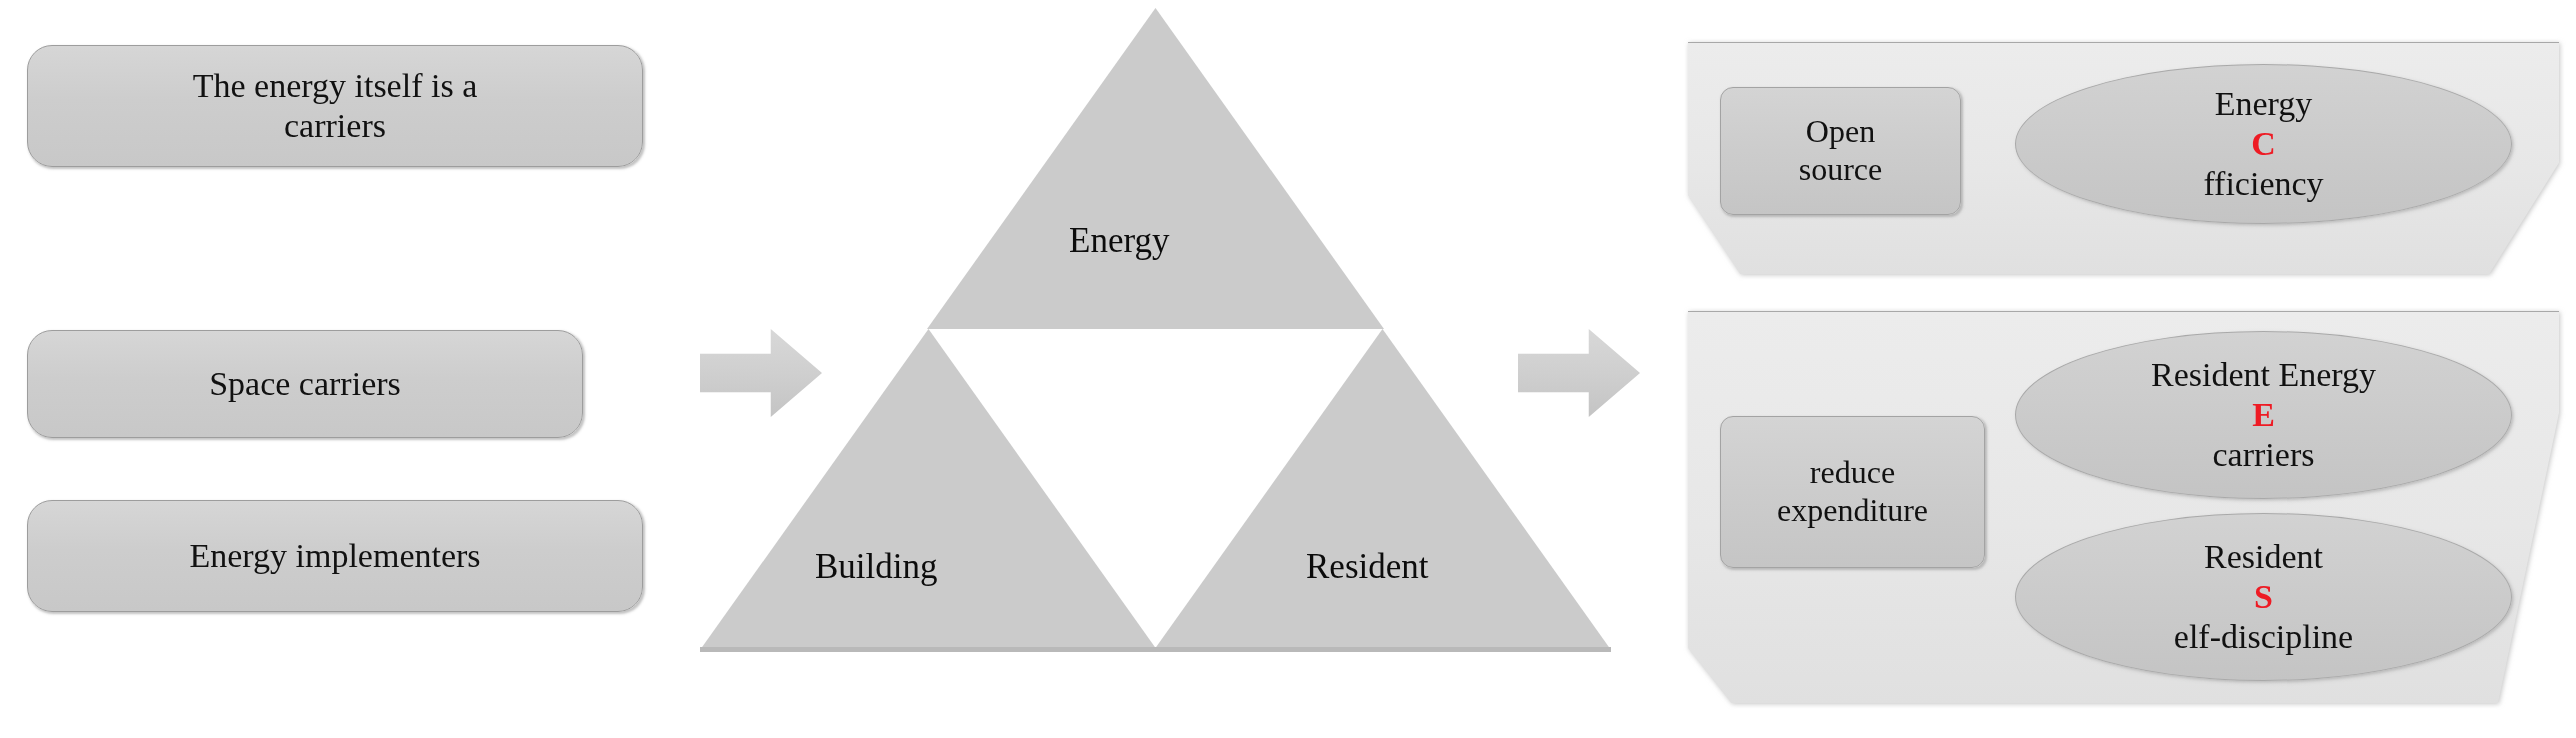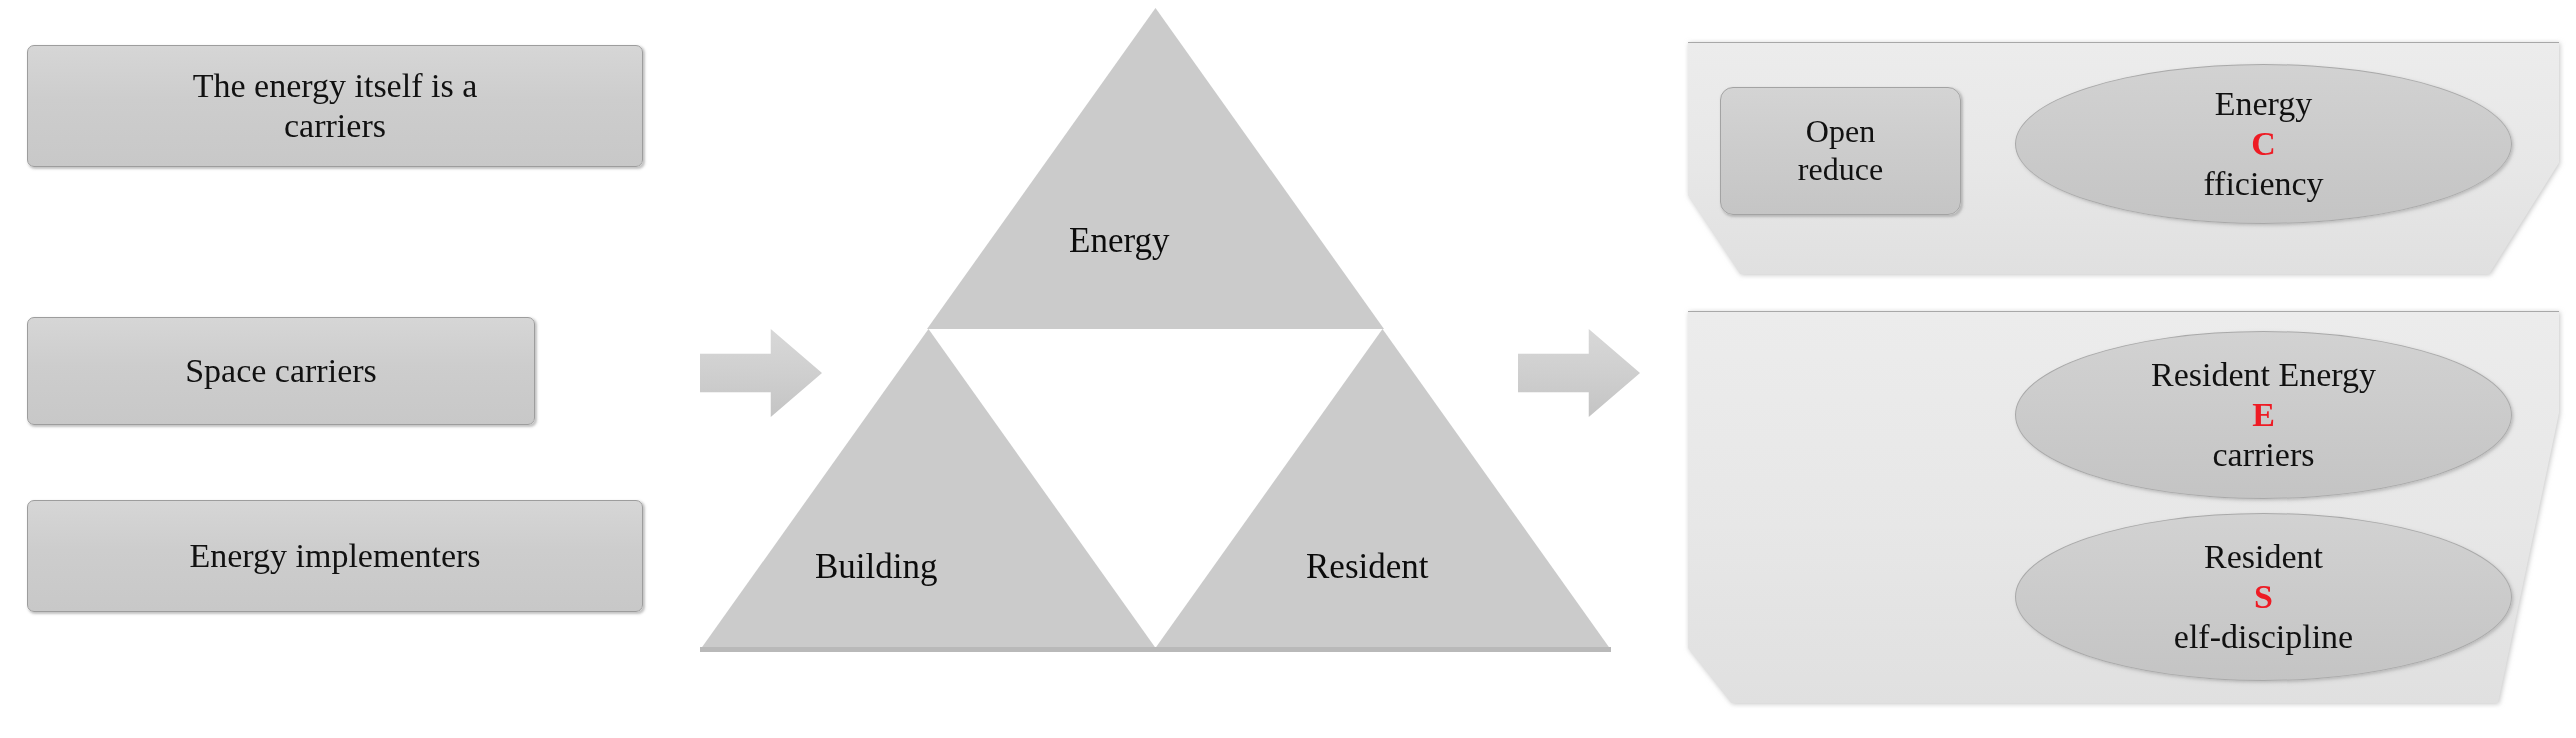--- a/index.html
+++ b/index.html
@@ -28,21 +28,21 @@
     justify-content: center;
     text-align: center;
     line-height: 1.18;
   }
 
   
   .lbox {
     position: absolute;
     background: linear-gradient(to bottom, #d6d6d6 0%, #cdcdcd 45%, #c8c8c8 100%);
     border: 0.8px solid #9d9d9d;
-    border-radius: 7px;
+    border-radius: 25px;
     box-shadow: 1.6px 1.6px 2.4px rgba(120,120,120,0.45);
     font-size: 34px;
     color: #111111;
     padding: 0 26px;
     box-sizing: border-box;
     align-items: center;
   }
 
   
   .arrow {
@@ -115,21 +115,21 @@
 
 <div id="canvas">
 
   <div class="lbox center-text" style="left:27px; top:45px; width:616px; height:122px;">
     <span class="lines">
       <span>The energy itself is a</span>
       <span>carriers</span>
     </span>
   </div>
 
-  <div class="lbox center-text" style="left:27px; top:317px; width:508px; height:108px;">
+  <div class="lbox center-text" style="left:27px; top:330px; width:556px; height:108px;">
     <span>Space carriers</span>
   </div>
 
   <div class="lbox center-text" style="left:27px; top:500px; width:616px; height:112px;">
     <span>Energy implementers</span>
   </div>
 
   <div class="arrow" style="left:700px; top:329px; width:122px; height:88px;"></div>
 
   <div class="tri tri-up" style="left:927px; top:8px; width:457px; height:321px;"></div>
@@ -145,35 +145,41 @@
 
   <div class="arrow" style="left:1518px; top:329px; width:122px; height:88px;"></div>
 
   <div class="panel-shadow" style="left:1688px; top:42px; width:871px; height:231px;">
     <div class="panel panel-top" style="left:0; top:0; width:871px; height:231px;"></div>
   </div>
 
   <div class="chip center-text" style="left:1720px; top:87px; width:241px; height:128px;">
     <span class="lines">
       <span>Open</span>
-      <span>reduce</span>
+      <span>source</span>
     </span>
   </div>
 
   <div class="ellipse center-text" style="left:2015px; top:64px; width:497px; height:160px;">
     <span class="lines">
       <span>Energy</span>
       <span><b class="hl">C</b><span>fficiency</span></span>
     </span>
   </div>
 
   <div class="panel-shadow" style="left:1688px; top:311px; width:871px; height:391px;">
     <div class="panel panel-bottom" style="left:0; top:0; width:871px; height:391px;"></div>
   </div>
 
+  <div class="chip center-text" style="left:1720px; top:416px; width:265px; height:152px;">
+    <span class="lines">
+      <span>reduce</span>
+      <span>expenditure</span>
+    </span>
+  </div>
 
   <div class="ellipse center-text" style="left:2015px; top:331px; width:497px; height:168px;">
     <span class="lines">
       <span>Resident Energy</span>
       <span><b class="hl">E</b><span>carriers</span></span>
     </span>
   </div>
 
   <div class="ellipse center-text" style="left:2015px; top:513px; width:497px; height:168px;">
     <span class="lines">

